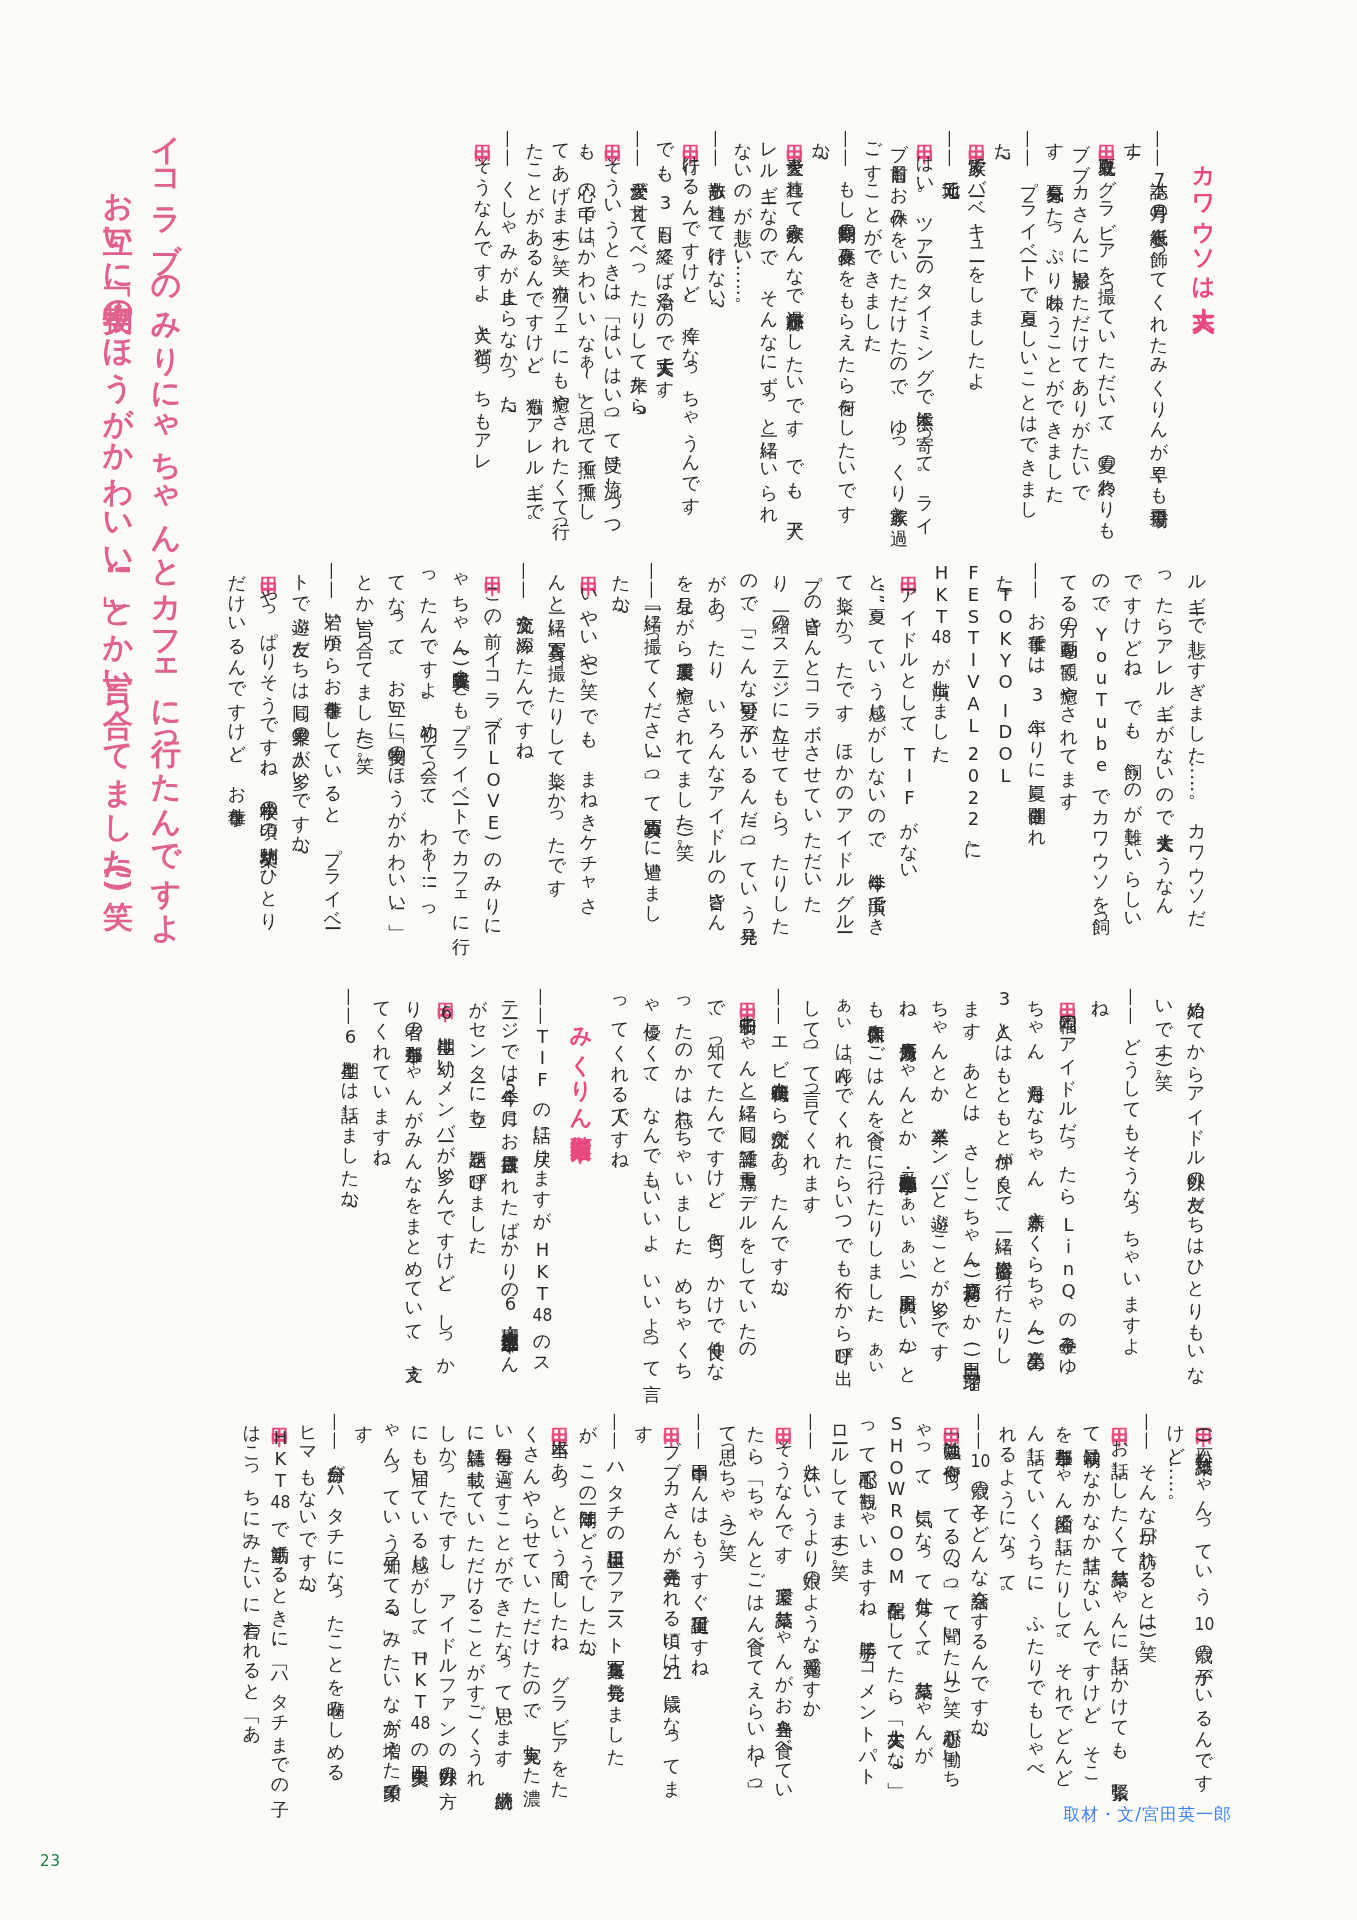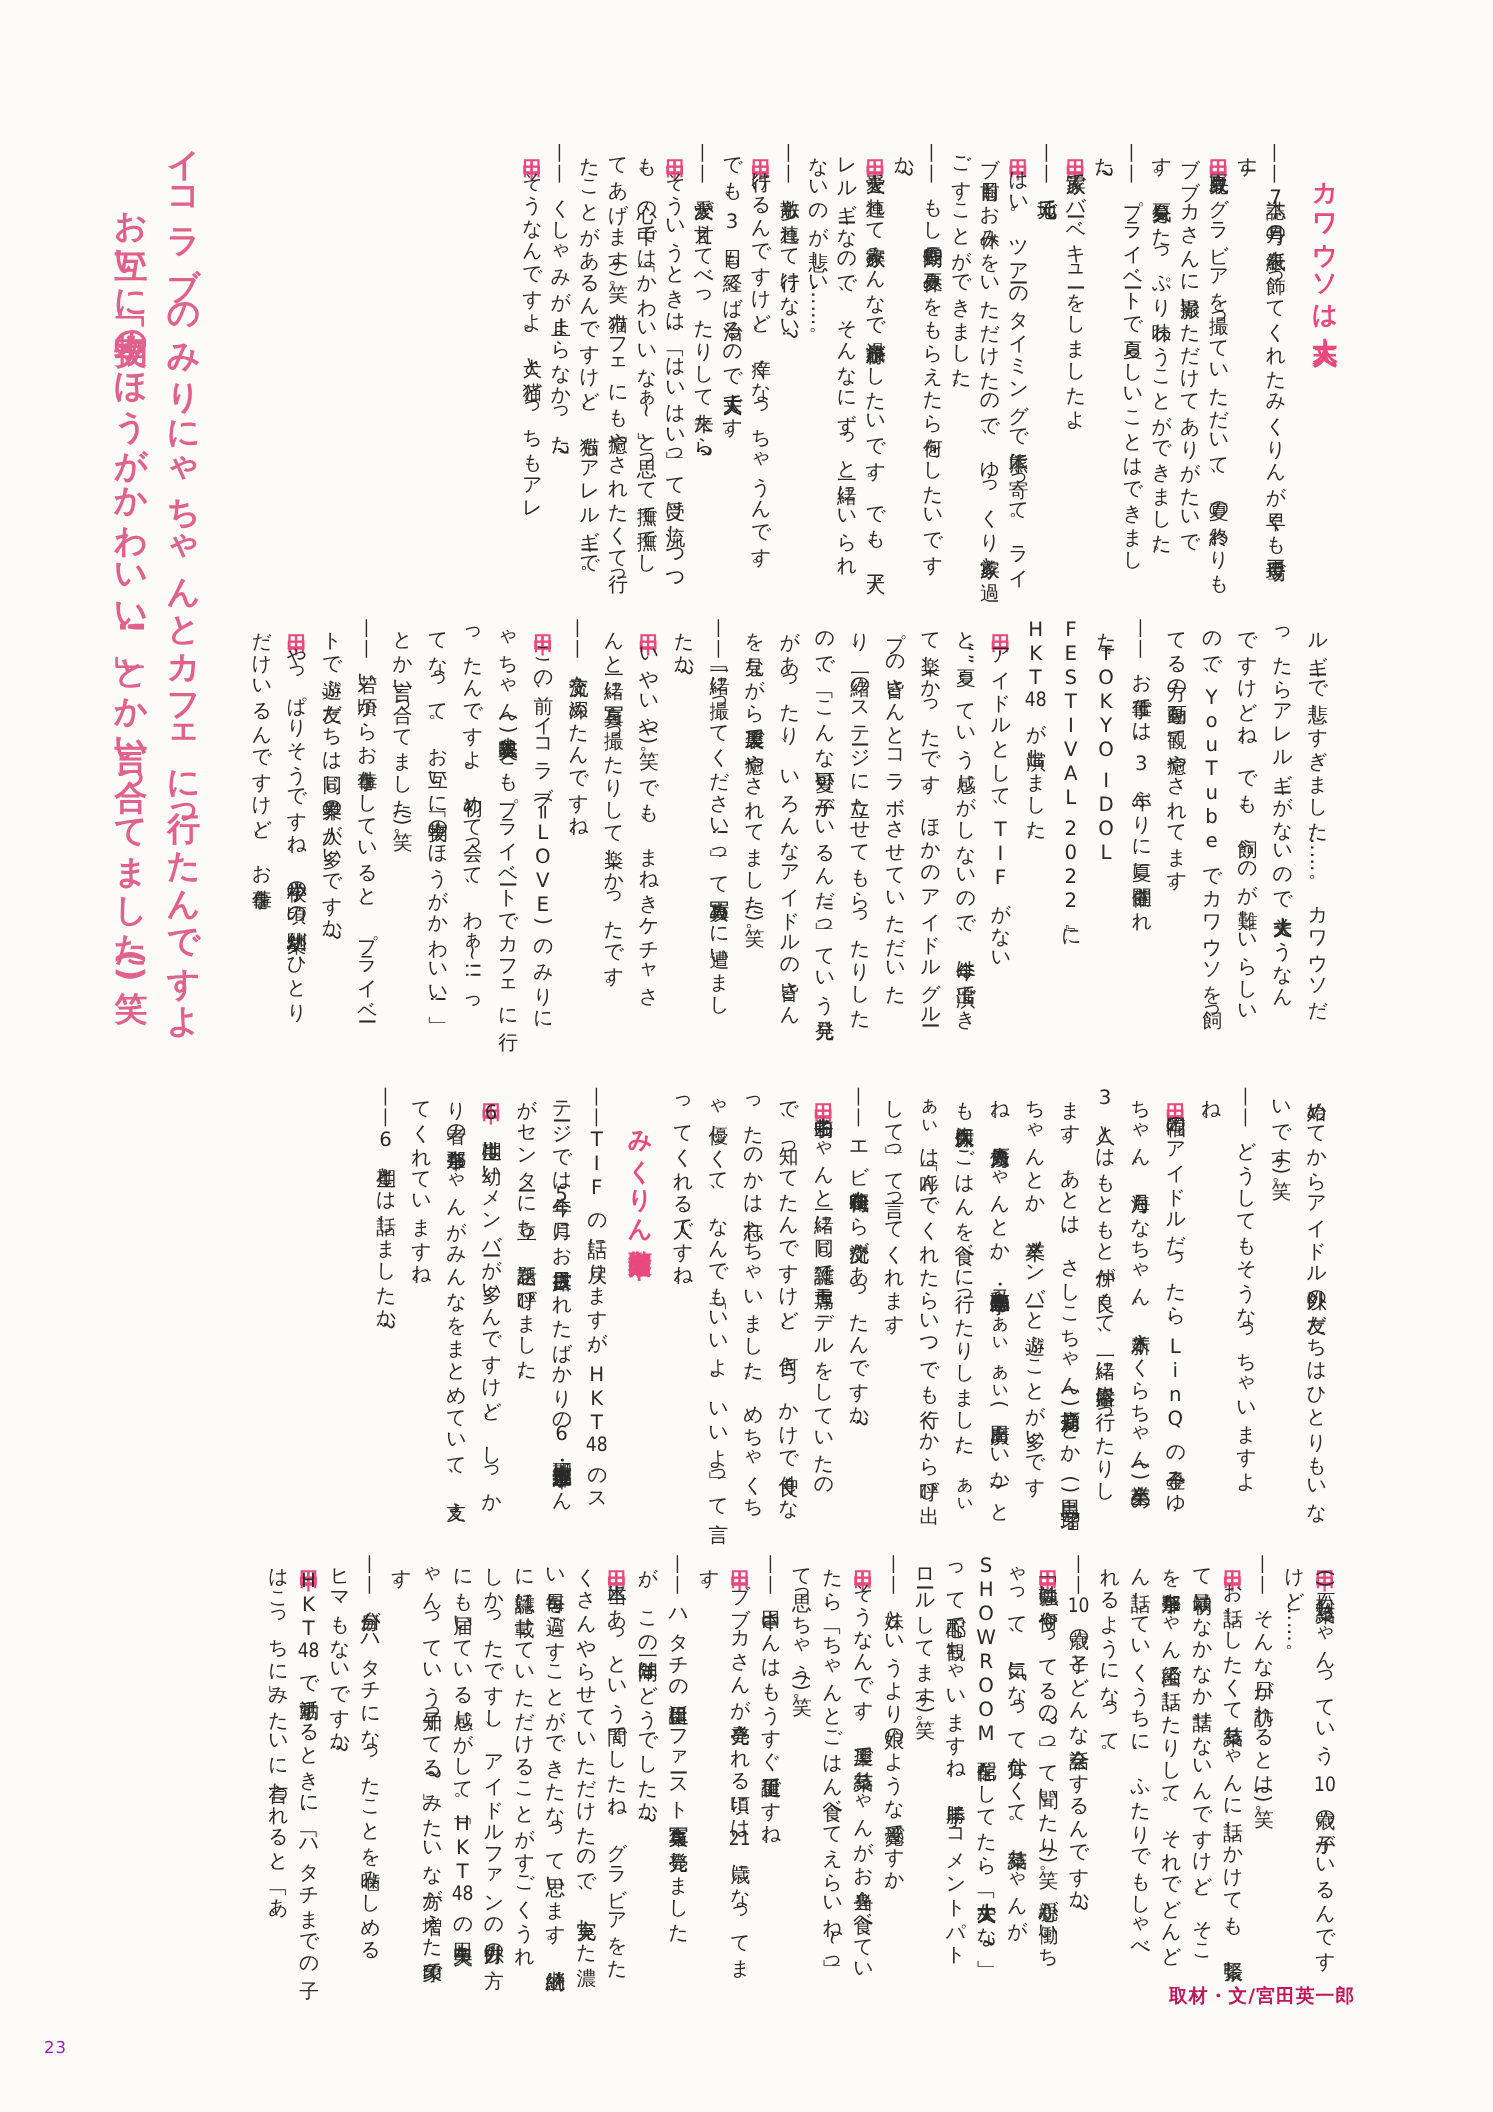--- a/index.html
+++ b/index.html
@@ -27,25 +27,25 @@
     letter-spacing:1.5px;padding-top:24px;margin:0 7px;
   }
   #pullquote{
     font-size:30px;font-weight:bold;color:var(--quote);
     line-height:48px;letter-spacing:1px;
   }
   #pullquote p{margin:0;}
   #pullquote p:first-child{}
   #pullquote .indent{padding-top:56px;}
   #credit{
-    position:absolute;font-size:17px;font-weight:bold;color:#be185d;
+    position:absolute;font-size:17px;font-weight:normal;color:#3b82f6;
     letter-spacing:1px;
   }
   #pagenum{
-    position:absolute;font-size:15px;color:#a21caf;letter-spacing:1px;
+    position:absolute;font-size:15px;color:#15803d;letter-spacing:1px;
   }
 </style>
 </head>
 <body style="background: rgb(252, 251, 248);">
 
 <div class="v h1" style="top:150px;right:140px;height:230px;">カワウソは大丈夫</div>
 
 <div class="v band" id="band1" style="top:130px;right:185px;height:402px;">
     <p>——本誌<span class="up">7</span>月号の表紙を飾ってくれたみくりんが早くも再登場です!</p>
     <p><span class="spk">田中</span>夏先取りグラビアを撮っていただいて、夏の終わりもブブカさんに撮影いただけてありがたいです。夏気分をたっぷり味わうことができました。</p>

